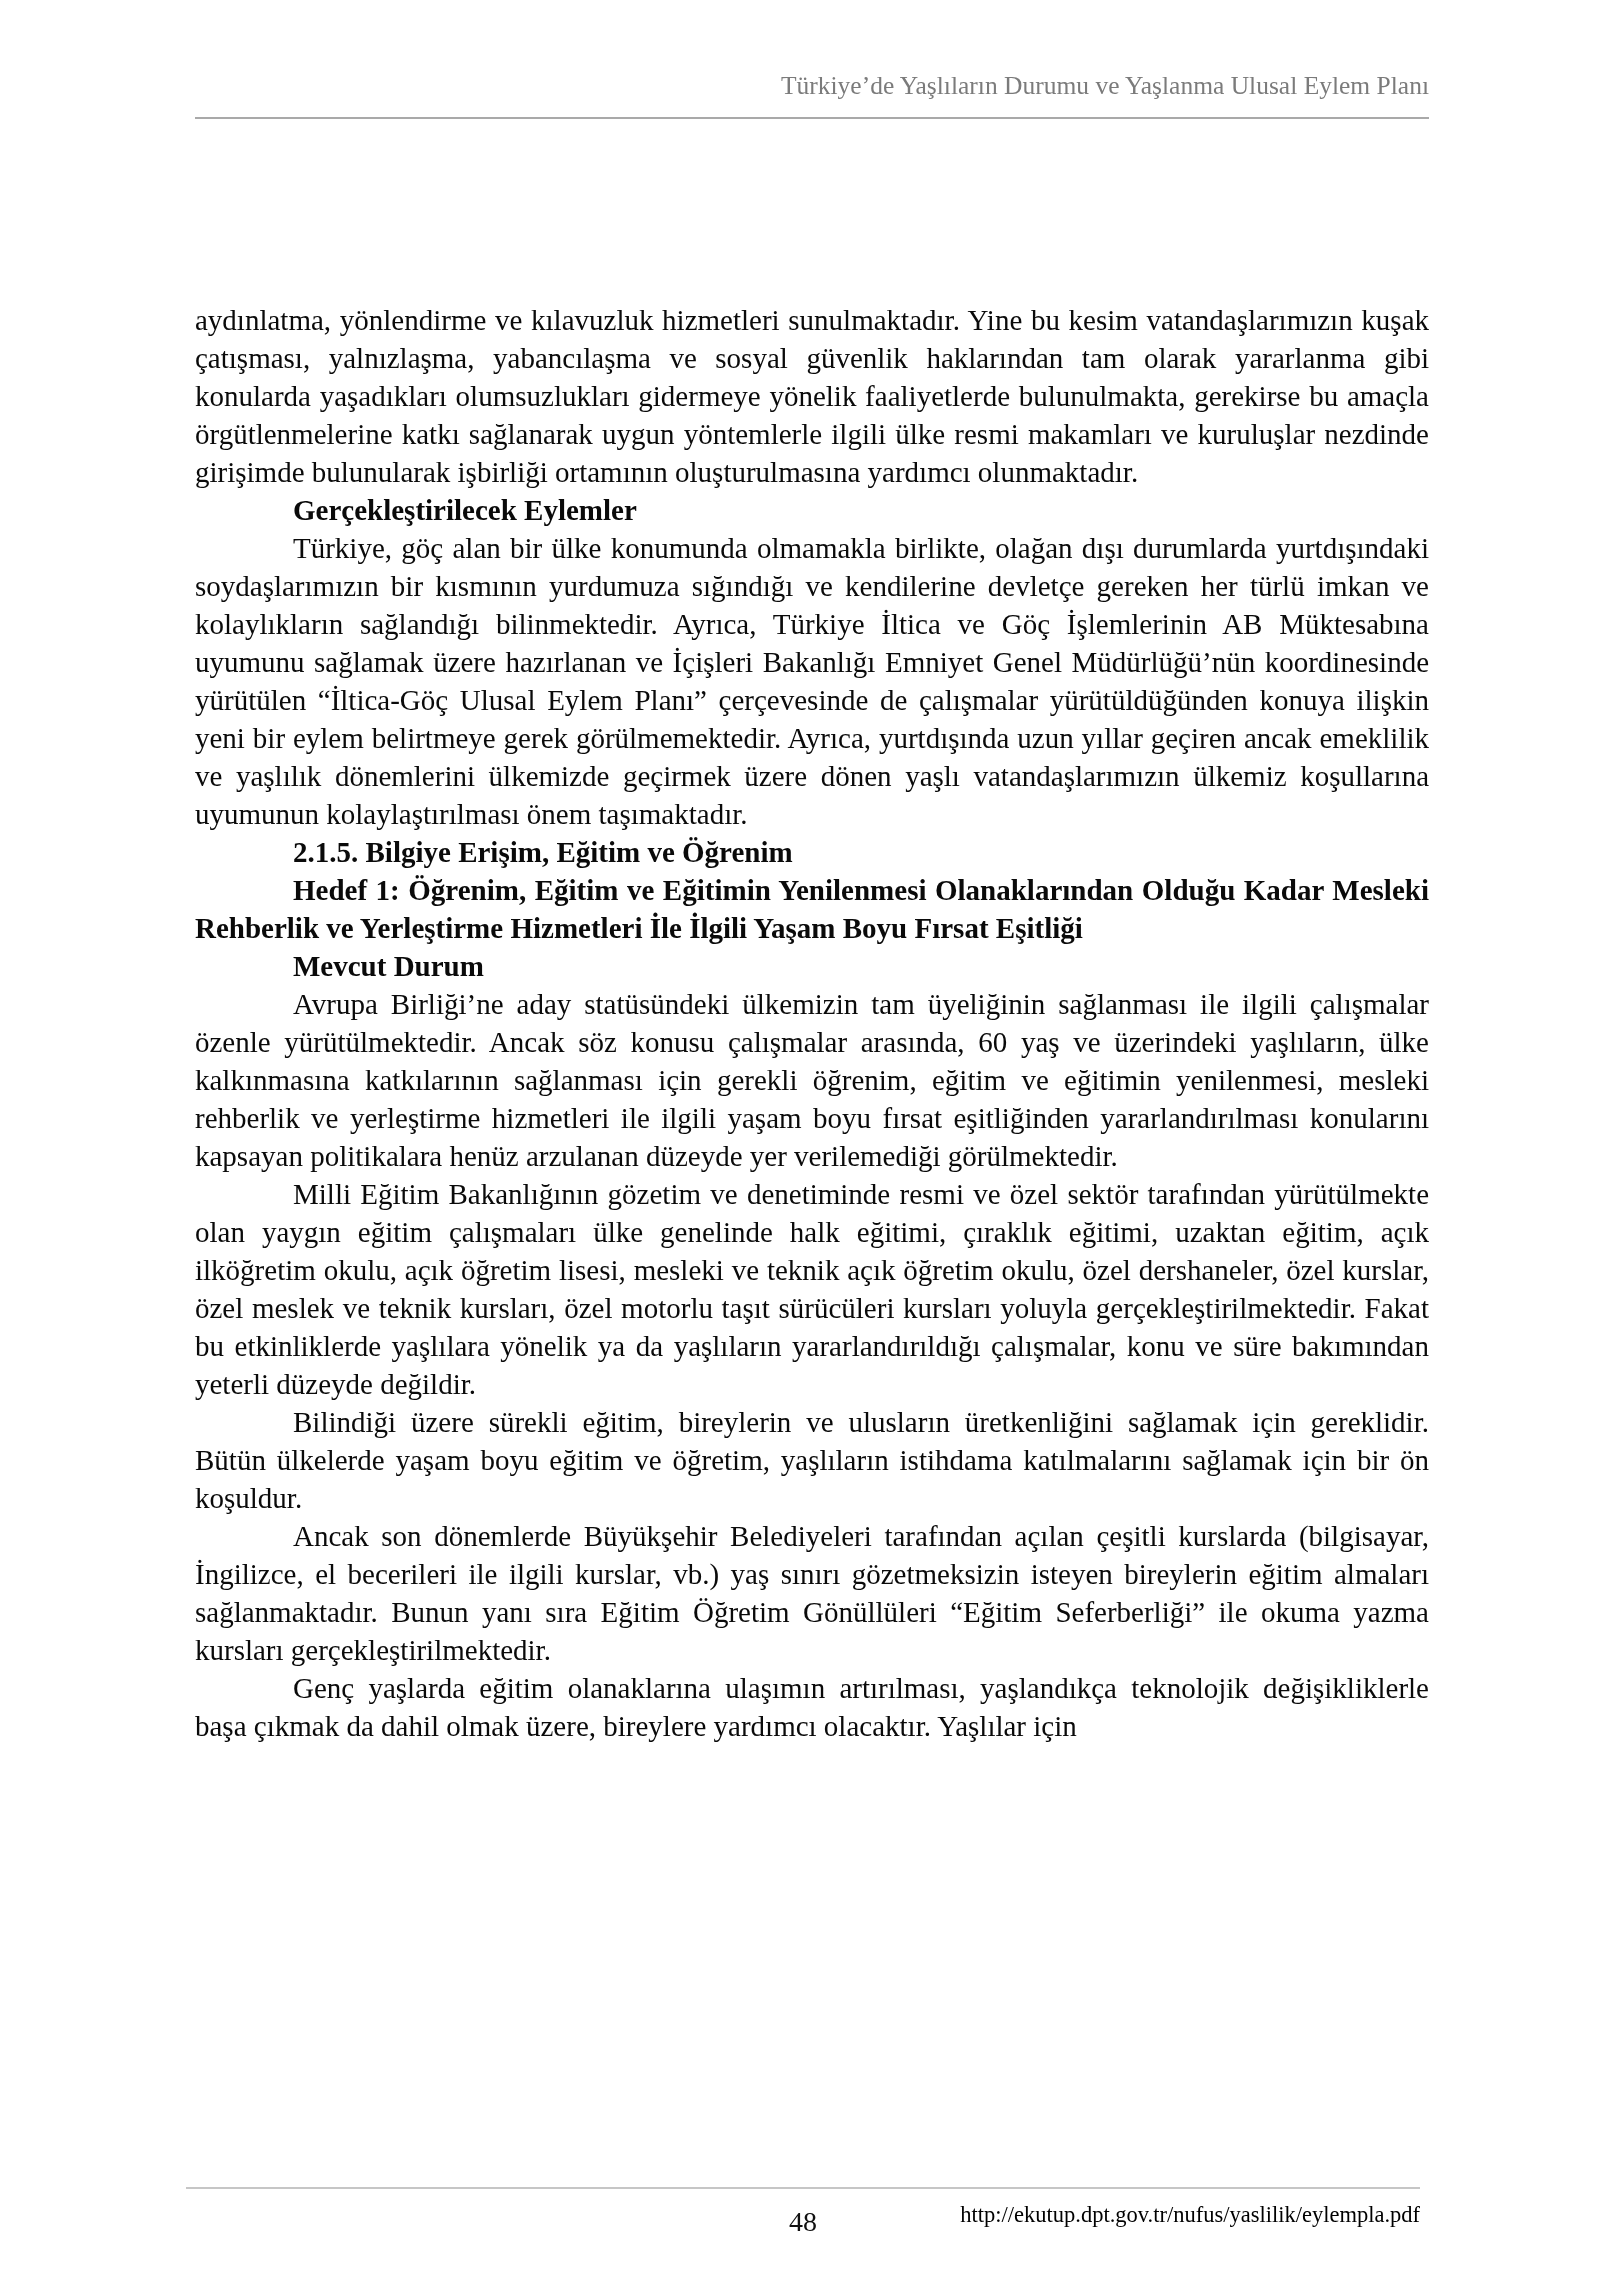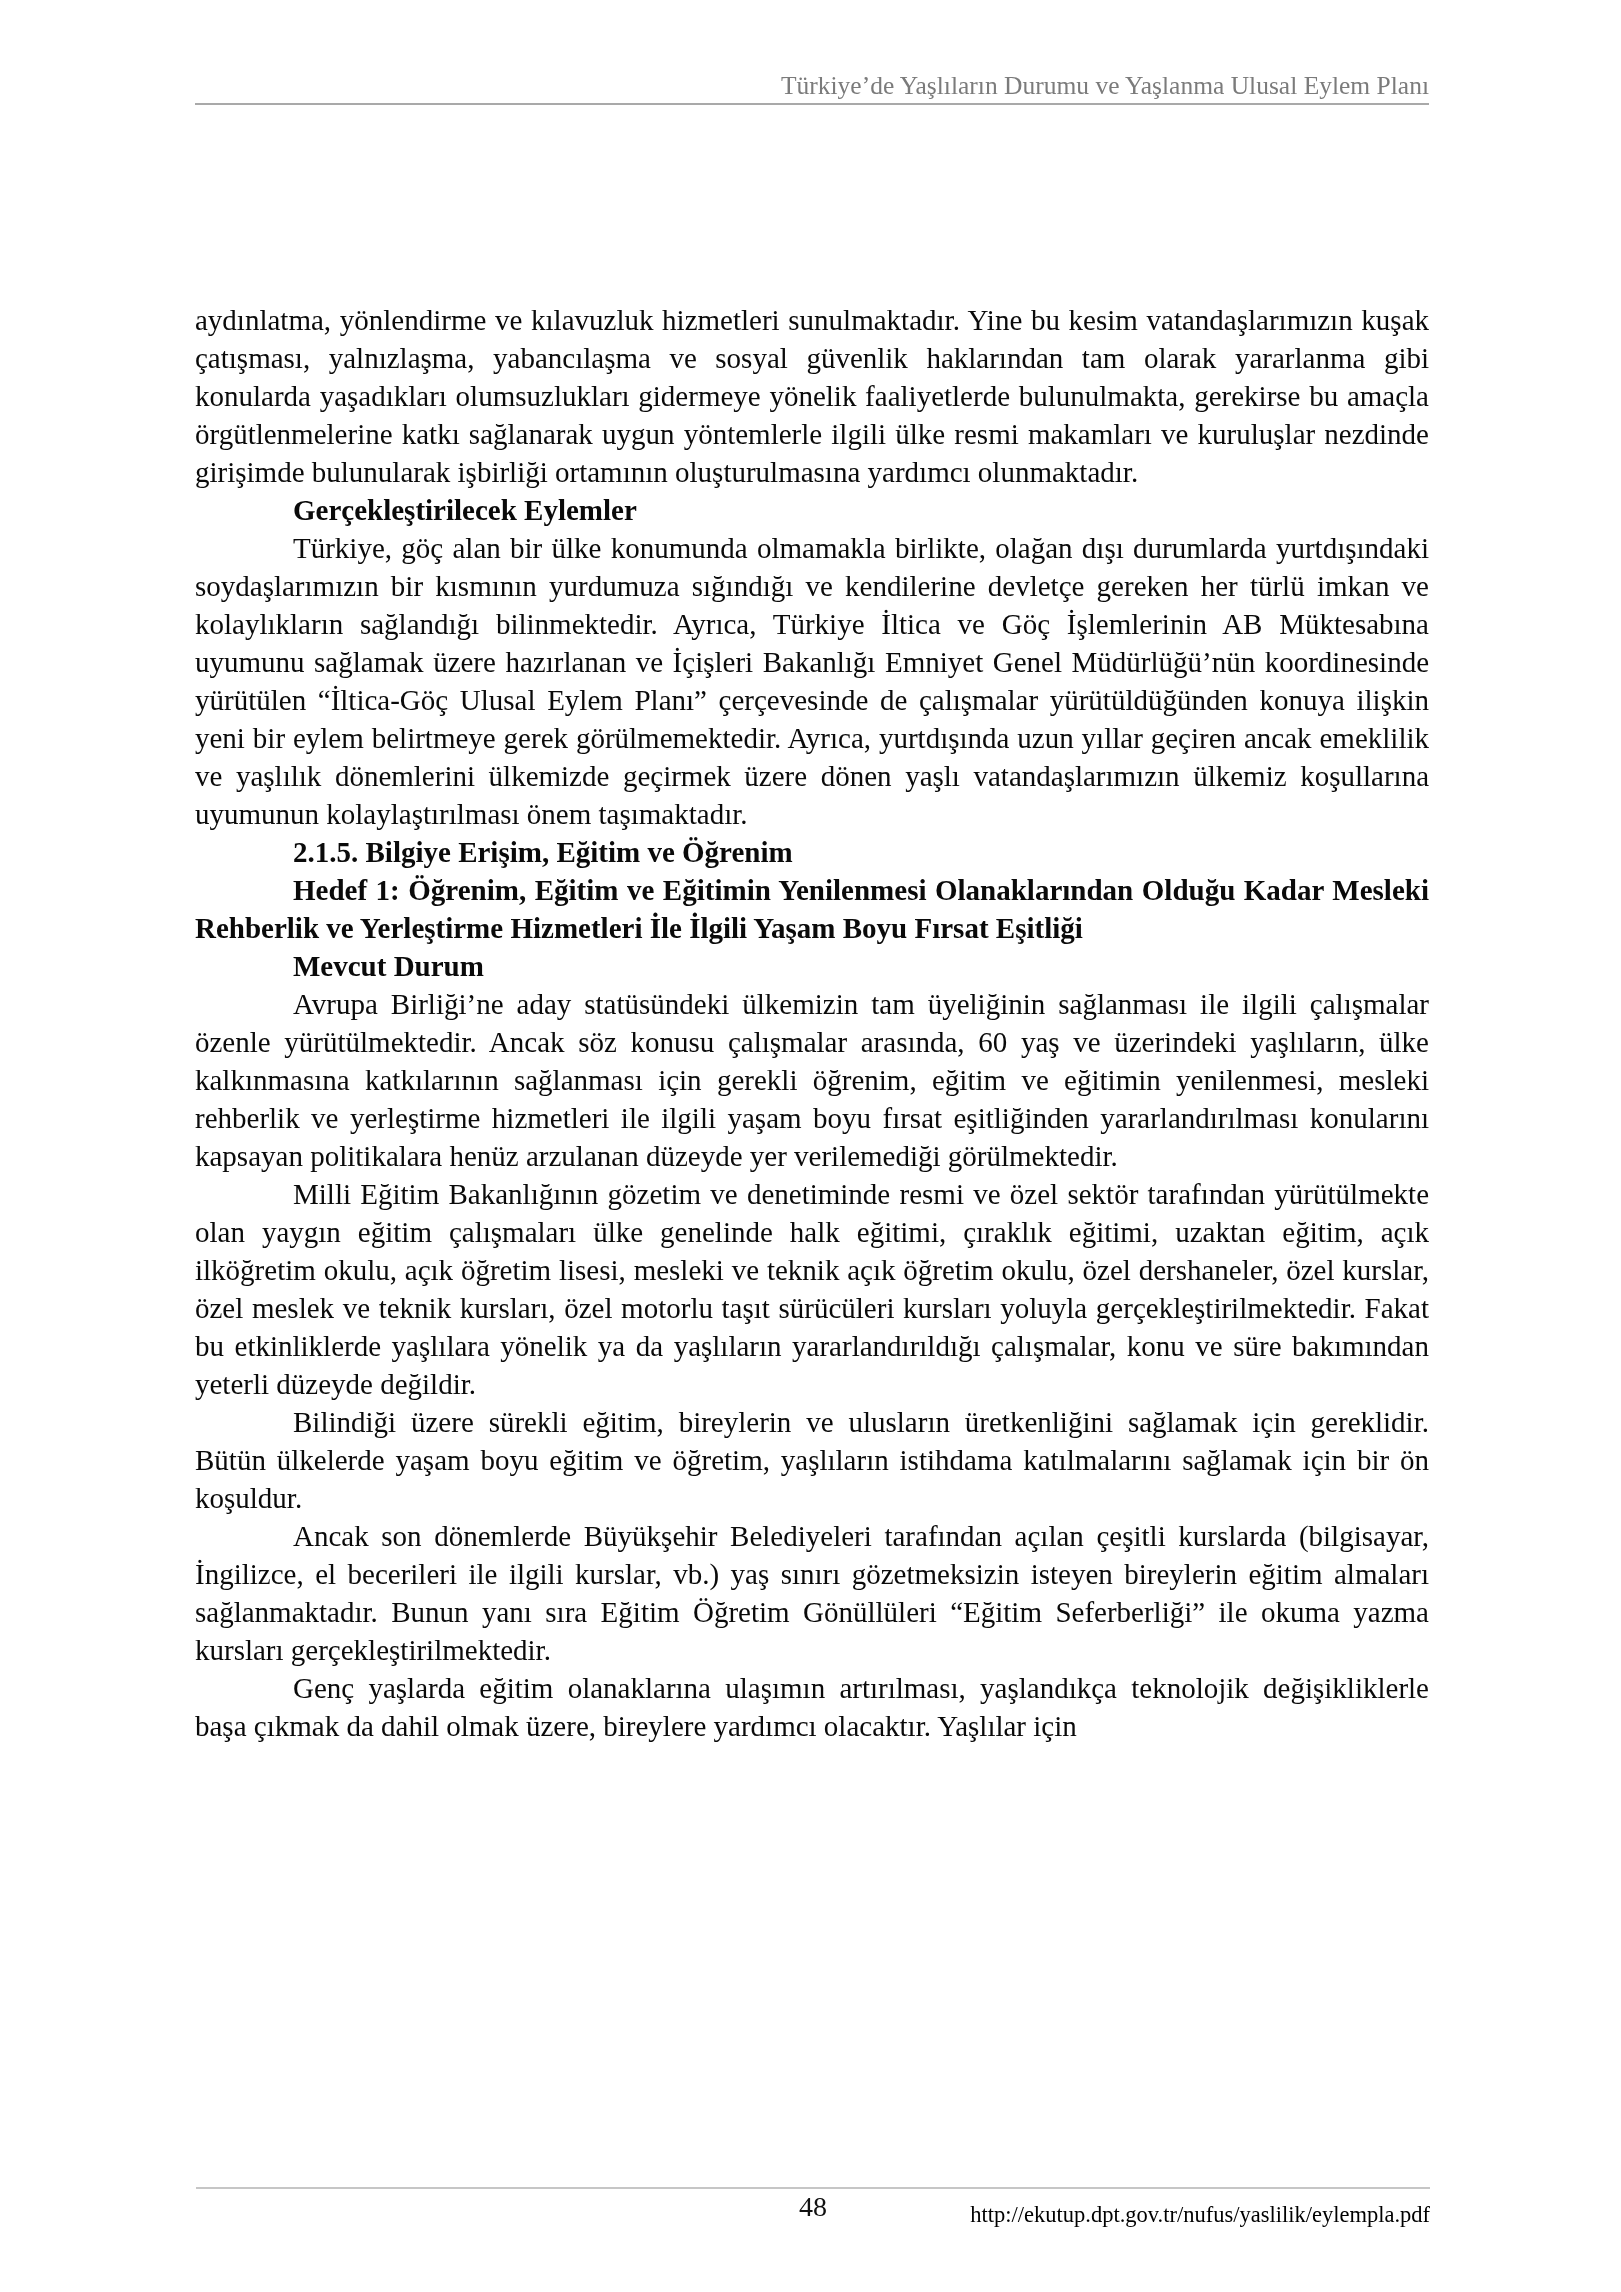--- a/index.html
+++ b/index.html
@@ -19,21 +19,21 @@
   
   .header {
     position: absolute;
     left: 195px;
     top: 71px;
     width: 1234px;
     text-align: right;
     font-size: 25.5px;
     line-height: 29px;
     color: #7b7b7b;
-    padding-bottom: 3px;
+    padding-bottom: 17px;
     border-bottom: 2.9px solid #a9a9a9;
   }
   
   .content {
     position: absolute;
     left: 195px;
     top: 275px;
     width: 1234px;
     font-size: 29px;
     line-height: 38px;
@@ -41,25 +41,25 @@
     color: #0a0a0a;
     margin-top: 26px;
   }
   .content p { margin: 0; padding: 0; }
   .sp      { margin-top: 38px; }   
   .indent  { text-indent: 98px; }   
   .bold    { font-weight: bold; }
   
   .footer {
     position: absolute;
-    left: 196px;
+    left: 186px;
     top: 2187px;
     width: 1234px;
     border-top: 2.9px solid #c6c6c6;
-    padding-top: 1px;
+    padding-top: 16px;
   }
   .pageno {
     text-align: center;
     font-size: 28px;
     line-height: 33px;
     color: #111111;
   }
   .url {
     position: absolute;
     right: 0;

